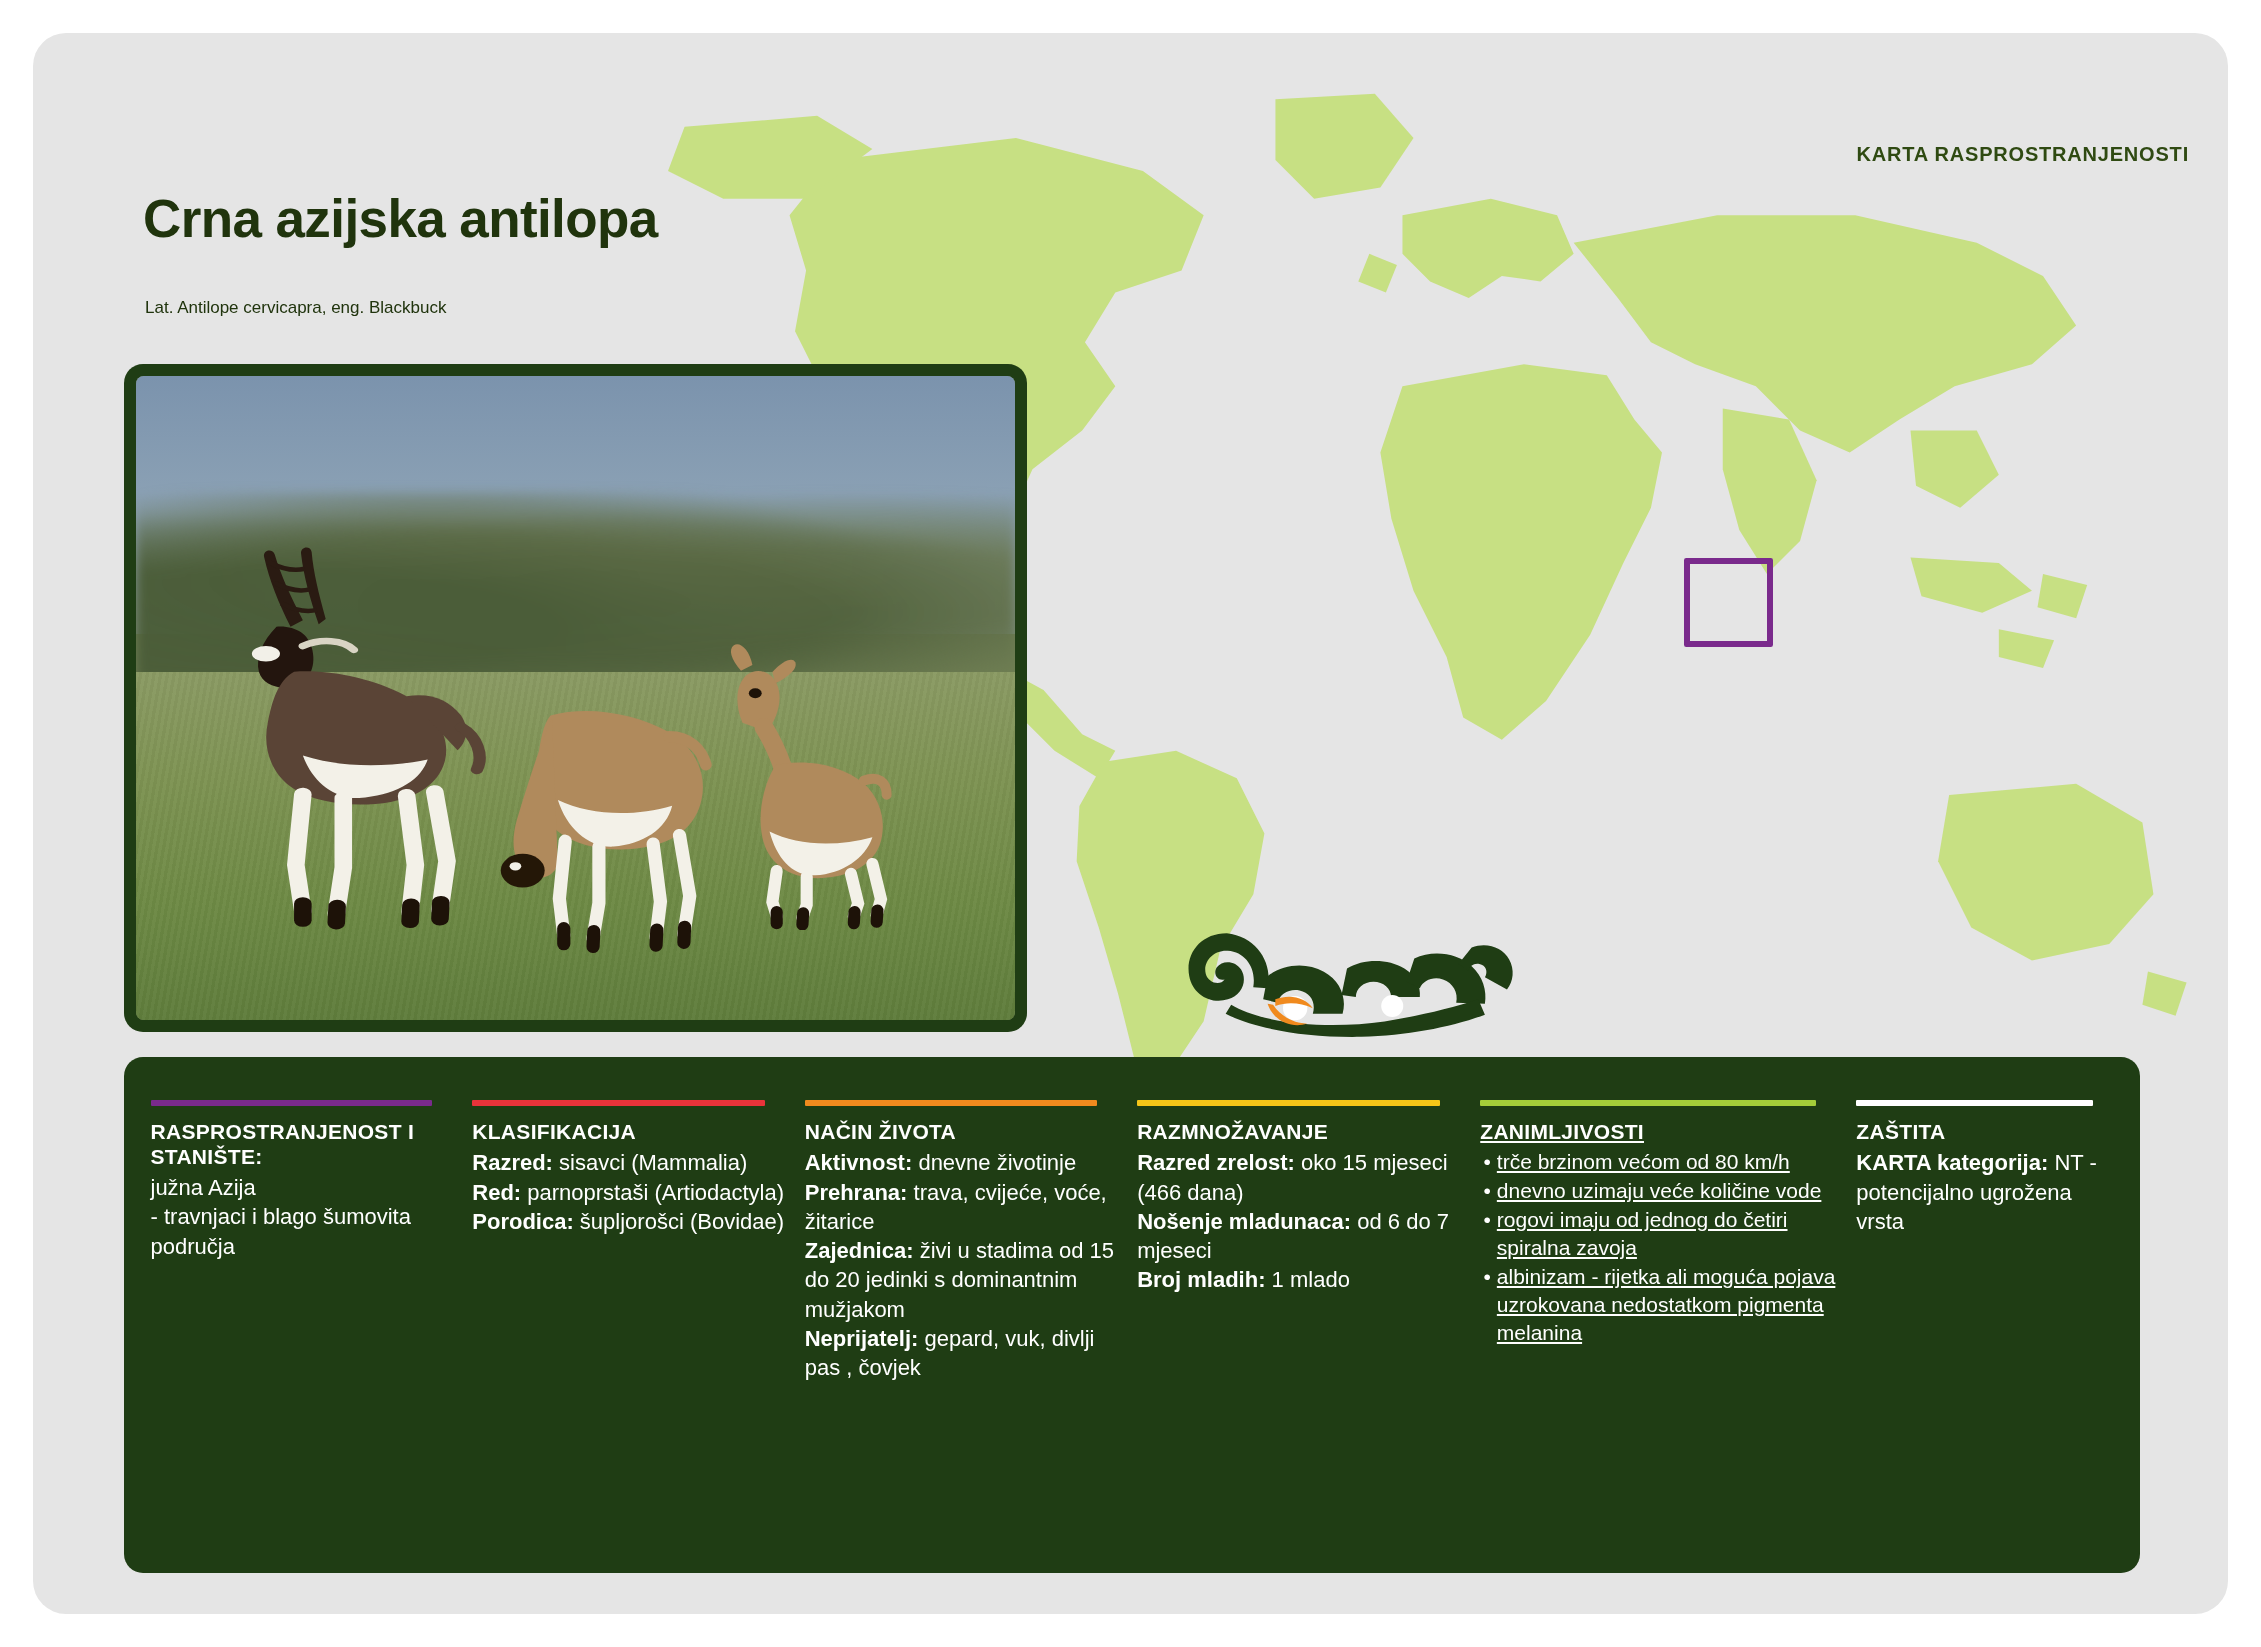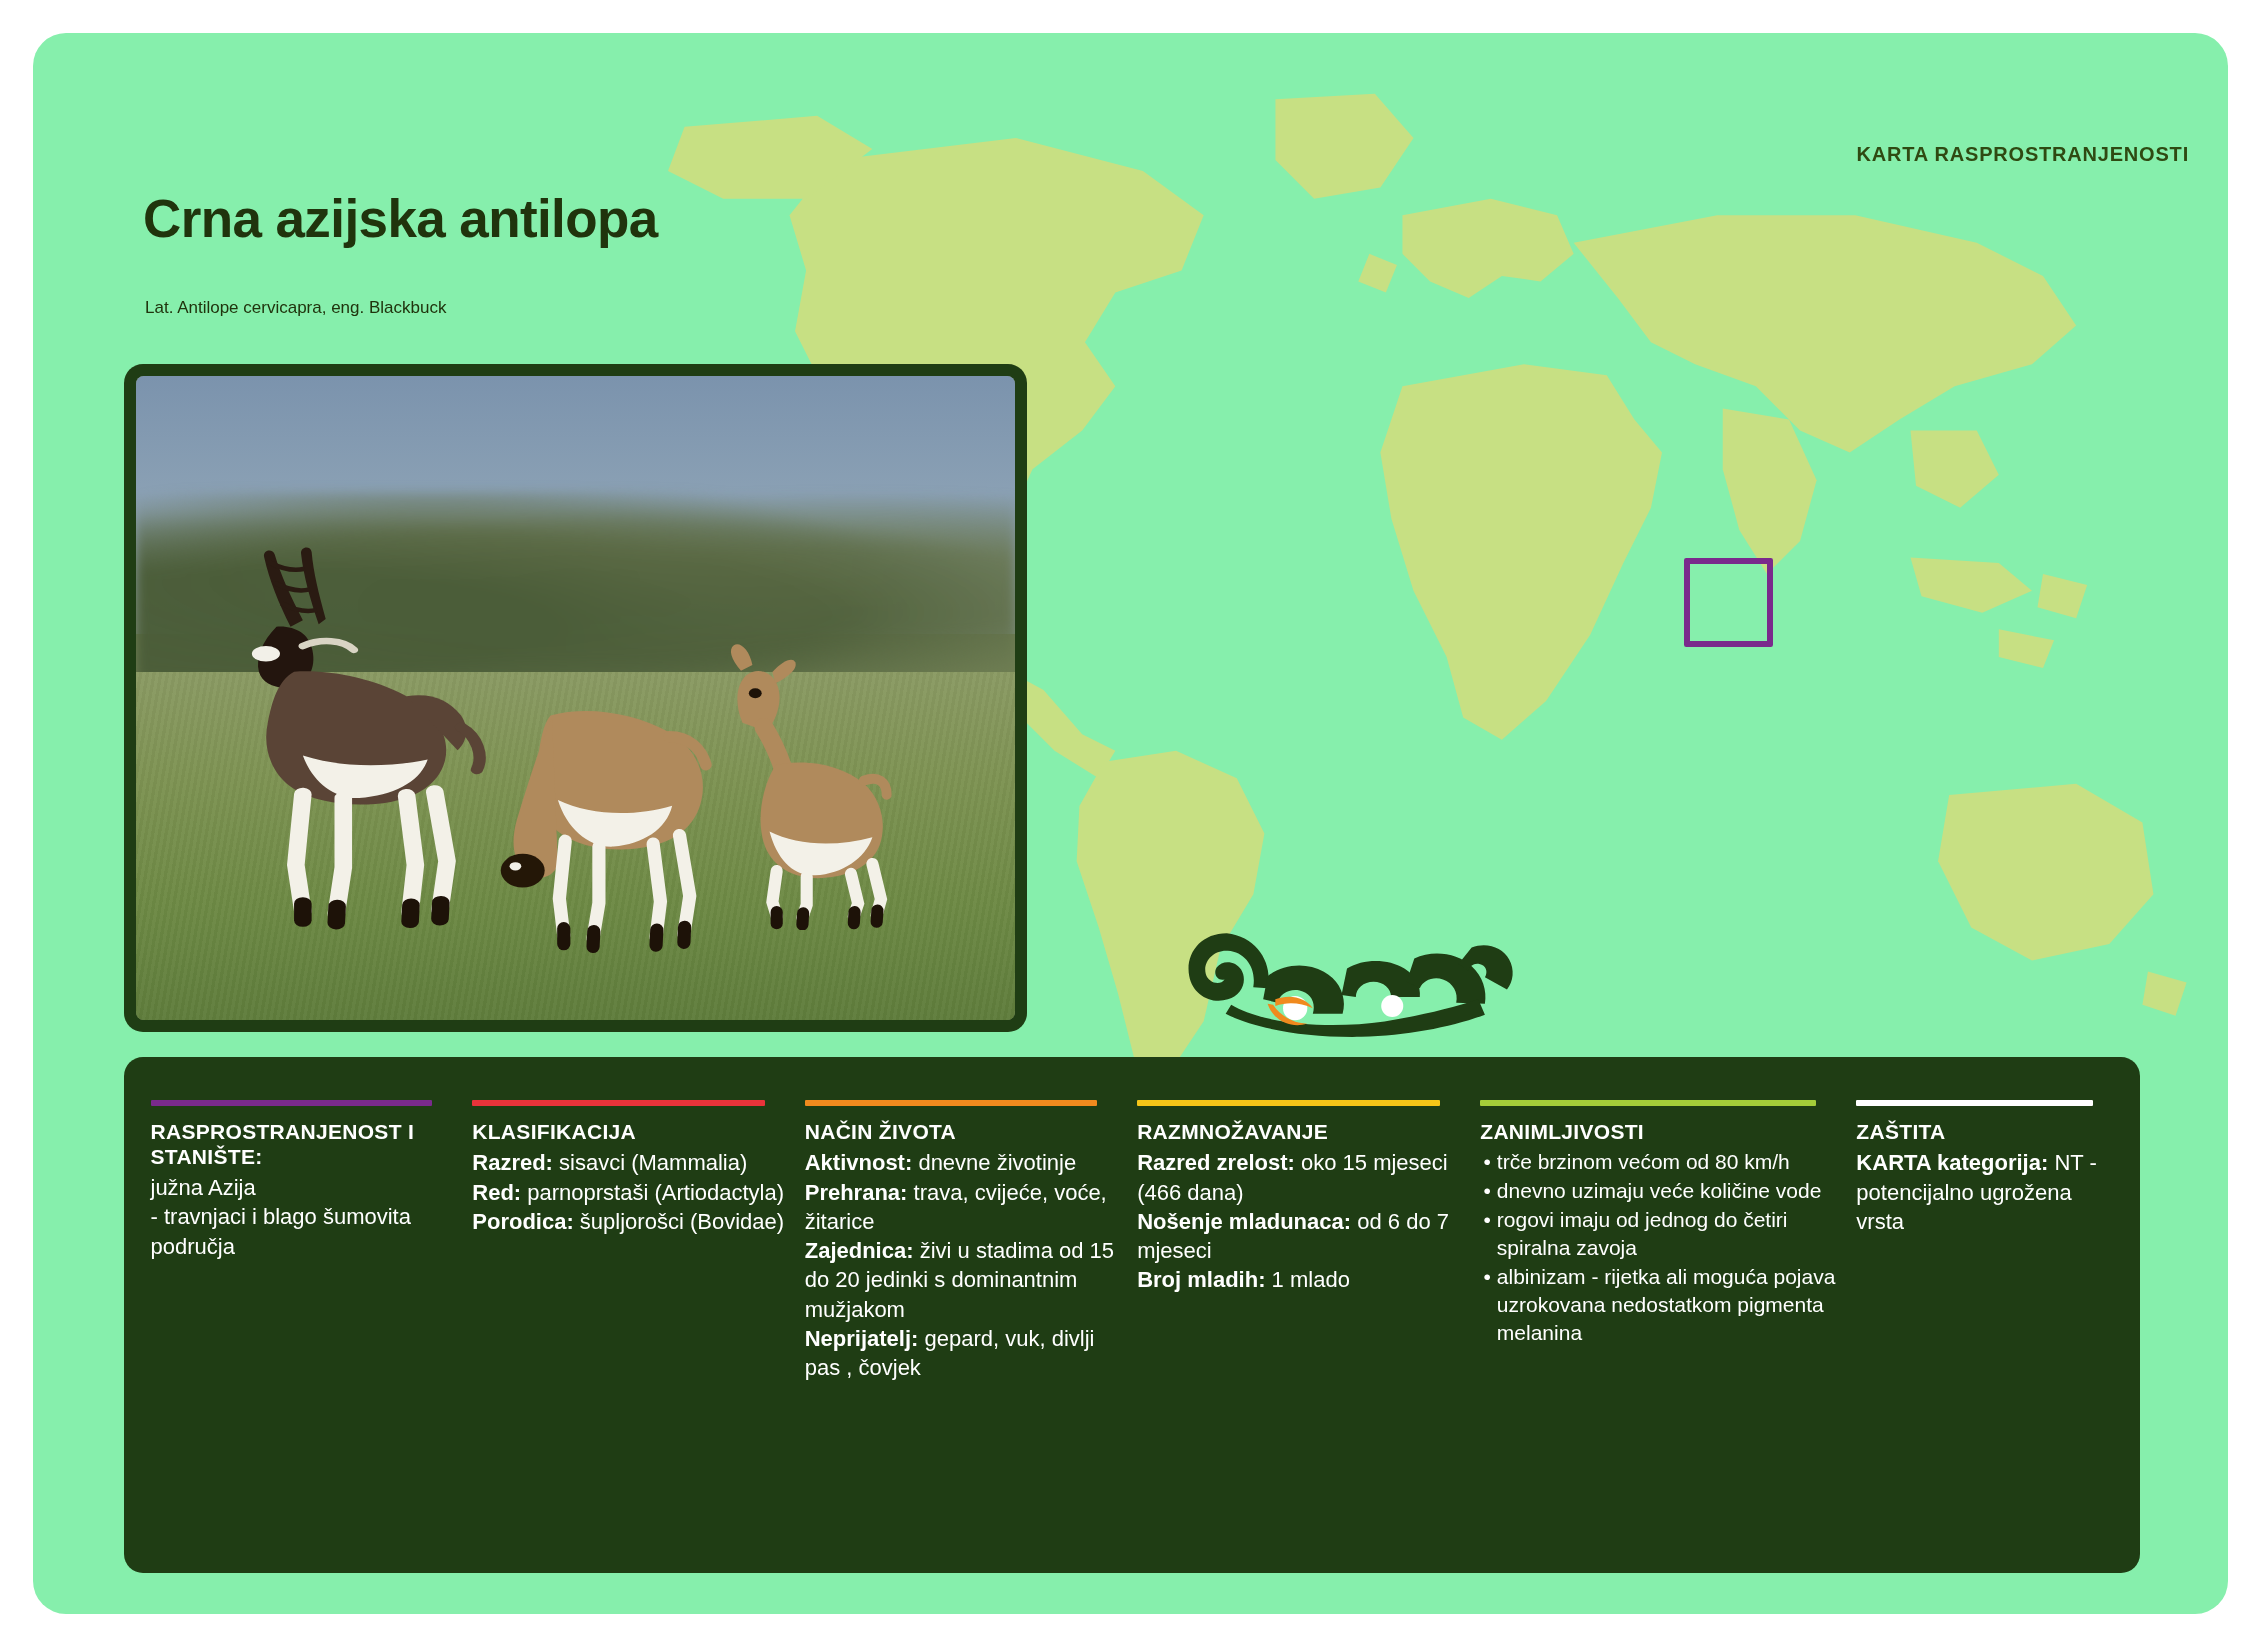--- a/index.html
+++ b/index.html
@@ -4,21 +4,21 @@
 <style>
   html,body{margin:0;padding:0;}
   body{
     width:2261px;height:1647px;
     background:#ffffff;
     font-family:"Liberation Sans", sans-serif;
     overflow:hidden;
   }
   .poster{
     position:absolute;left:33px;top:33px;width:2195px;height:1581px;
-    background:#86efac;
+    background:#e5e5e5;
     border-radius:33px;
     overflow:hidden;
   }
   
   .map{
     position:absolute;left:0;top:0;width:2195px;height:1049px;
     pointer-events:none;
   }
   .map svg{display:block;width:100%;height:100%;}
   .map-label{
@@ -90,21 +90,21 @@
   .col p b{font-weight:bold;}
   .col ul{margin:0;padding:0;list-style:none;}
   .col ul li{
     font-size:21px;line-height:1.33;padding-left:16.6px;position:relative;margin-bottom:1.1px;
   }
   .col ul li:before{content:"•";position:absolute;left:3.3px;top:0;}
   .c0{width:331px;}
   .c1{width:342px;}
   .c2{width:342px;}
   .c3{width:353px;}
-  .c4{width:387px;}
+  .c4{width:387px;text-decoration:underline;}
   .c5{width:265px;padding-right:0;}
 </style>
 </head>
 <body>
 
 <div class="poster">
 
   <div class="map">
     <svg viewBox="0 0 3975 1900" preserveAspectRatio="none" aria-hidden="true">
       <g fill="#c7e083">

